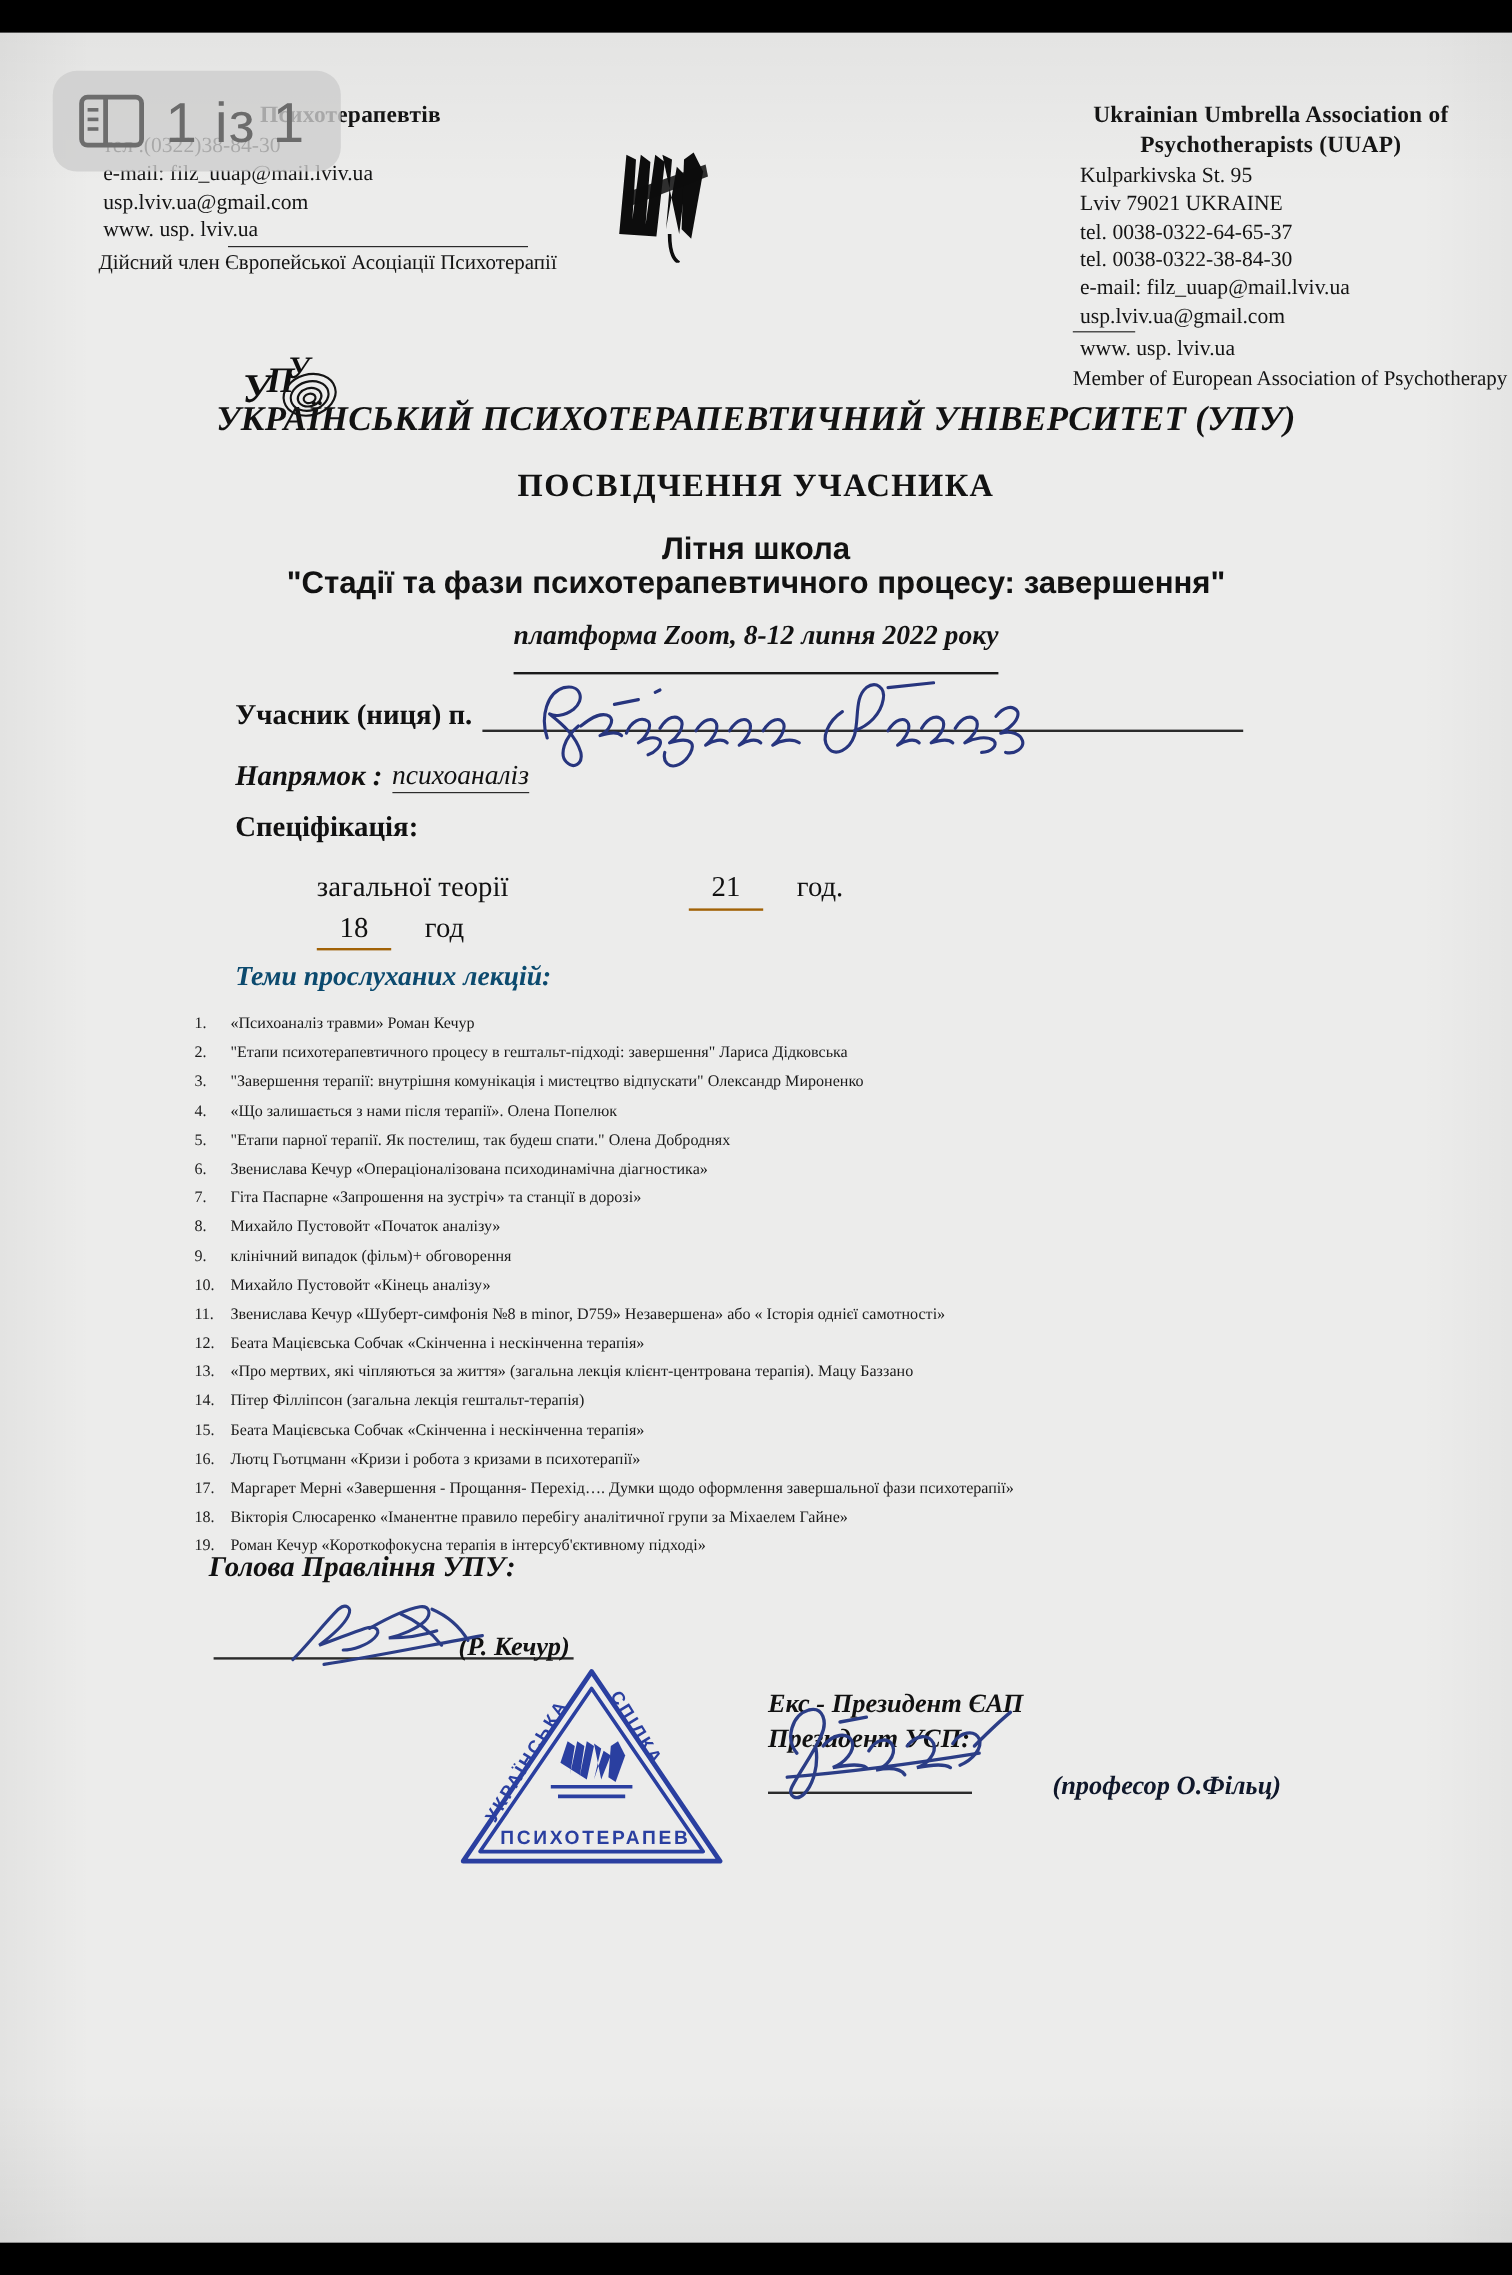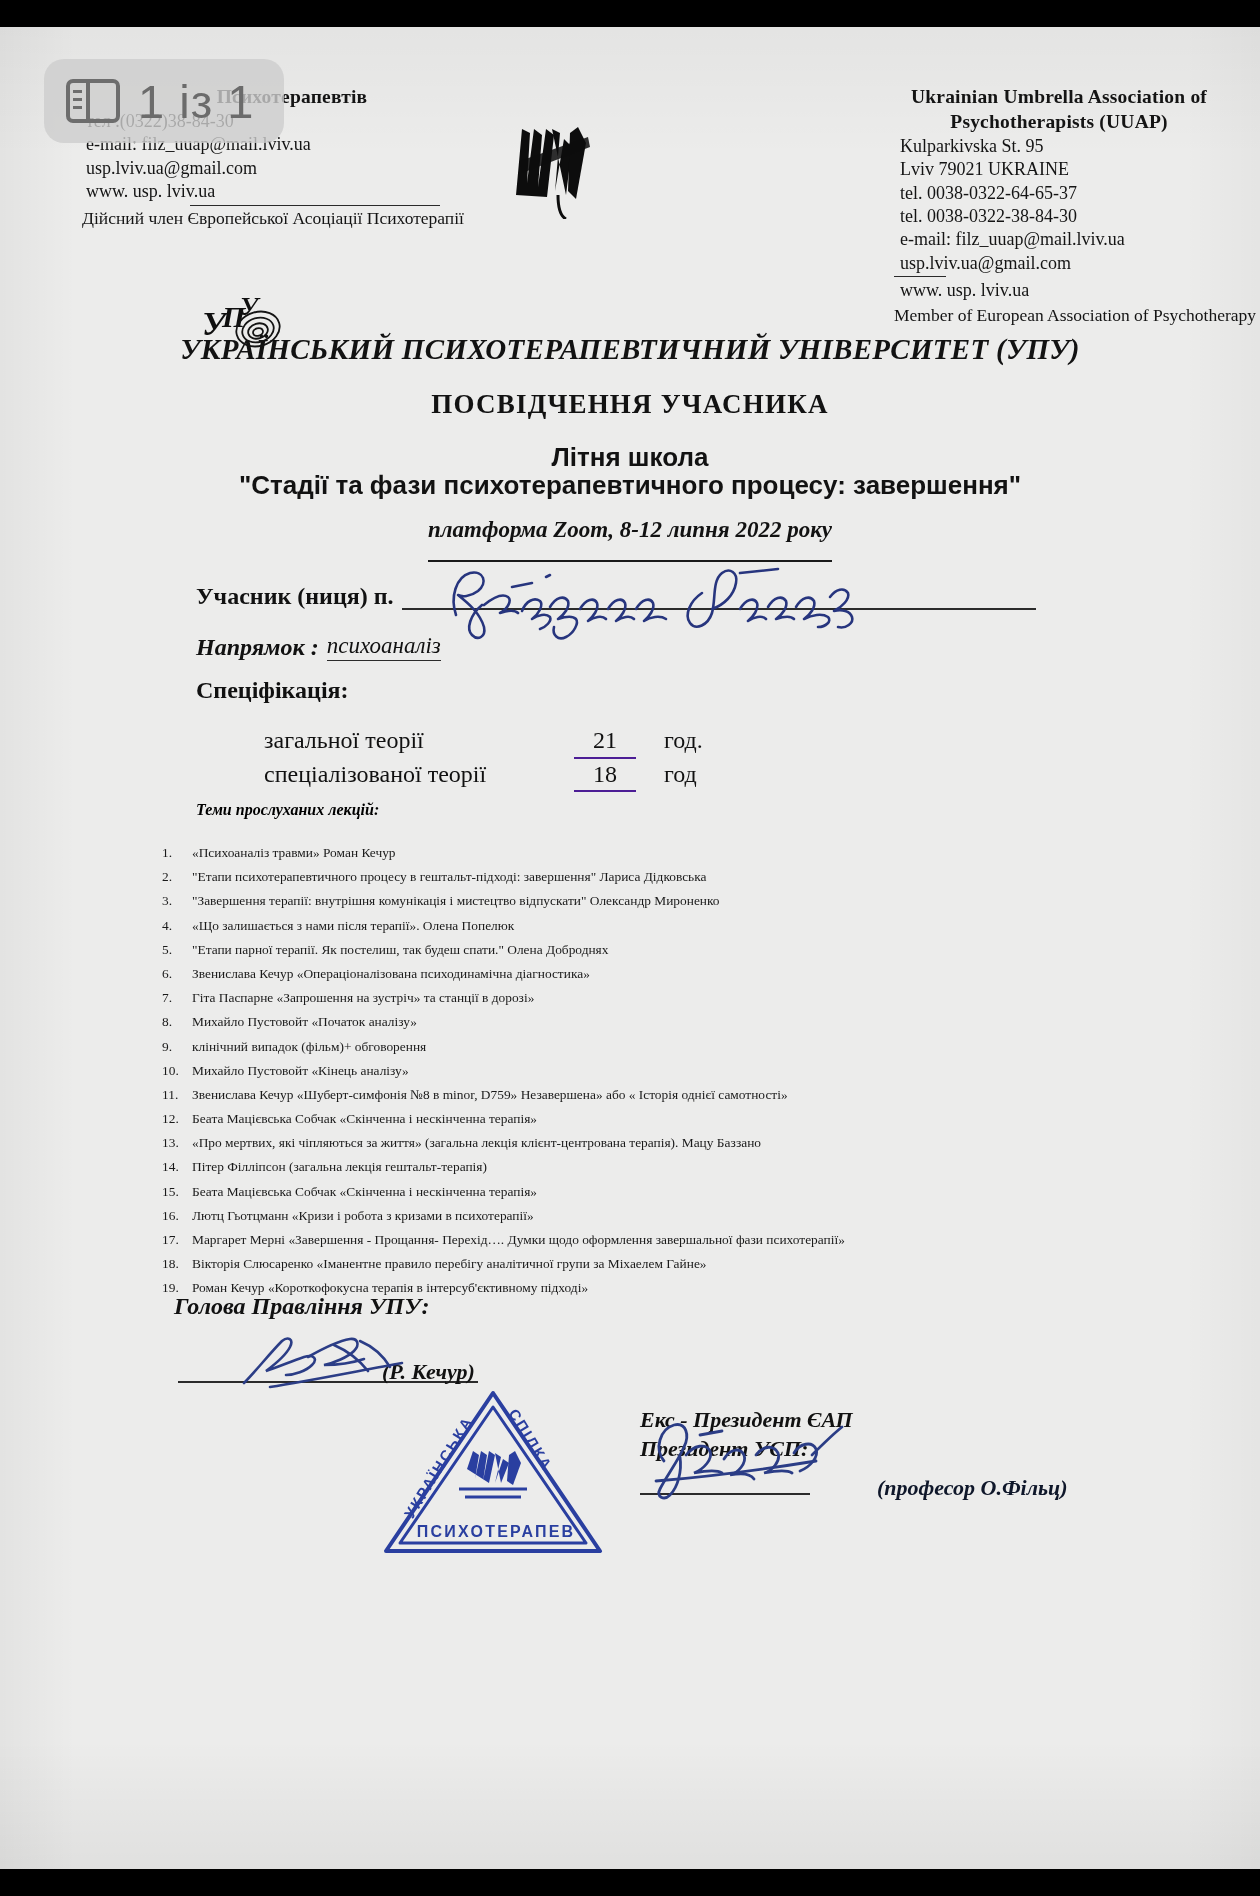--- a/index.html
+++ b/index.html
@@ -261,34 +261,34 @@
   }
   #hours .hrow {
     display: flex;
     align-items: baseline;
     line-height: 1.32;
   }
   #hours .hname { width: 310px; }
   #hours .hval {
     width: 62px;
     text-align: center;
-    border-bottom: 2px solid #4c1d95;
+    border-bottom: 2px solid #a16207;
     margin-right: 12px;
   }
   #hours .hunit { white-space: nowrap; margin-left: 16px; }
 
   
   #lectures-heading {
     position: absolute;
     left: 196px;
     top: 774px;
     font-weight: bold;
     font-style: italic;
-    font-size: 16px;
-    color: #000000;
+    font-size: 23px;
+    color: #0c4a6e;
     z-index: 6;
   }
   #lectures {
     position: absolute;
     left: 158px;
     top: 818px;
     width: 890px;
     z-index: 6;
     color: #1a1a1a;
   }
@@ -507,21 +507,20 @@
       <span class="field-label">Спеціфікація:</span>
     </div>
 
     <div id="hours">
       <div class="hrow">
         <span class="hname">загальної теорії</span>
         <span class="hval">21</span>
         <span class="hunit">год.</span>
       </div>
       <div class="hrow">
-        <span class="hname">спеціалізованої теорії</span>
         <span class="hval">18</span>
         <span class="hunit">год</span>
       </div>
     </div>
 
     <div id="lectures-heading">Теми прослуханих лекцій:</div>
 
     <div id="lectures">
       <div class="lec">
           <span class="num">1.</span>

